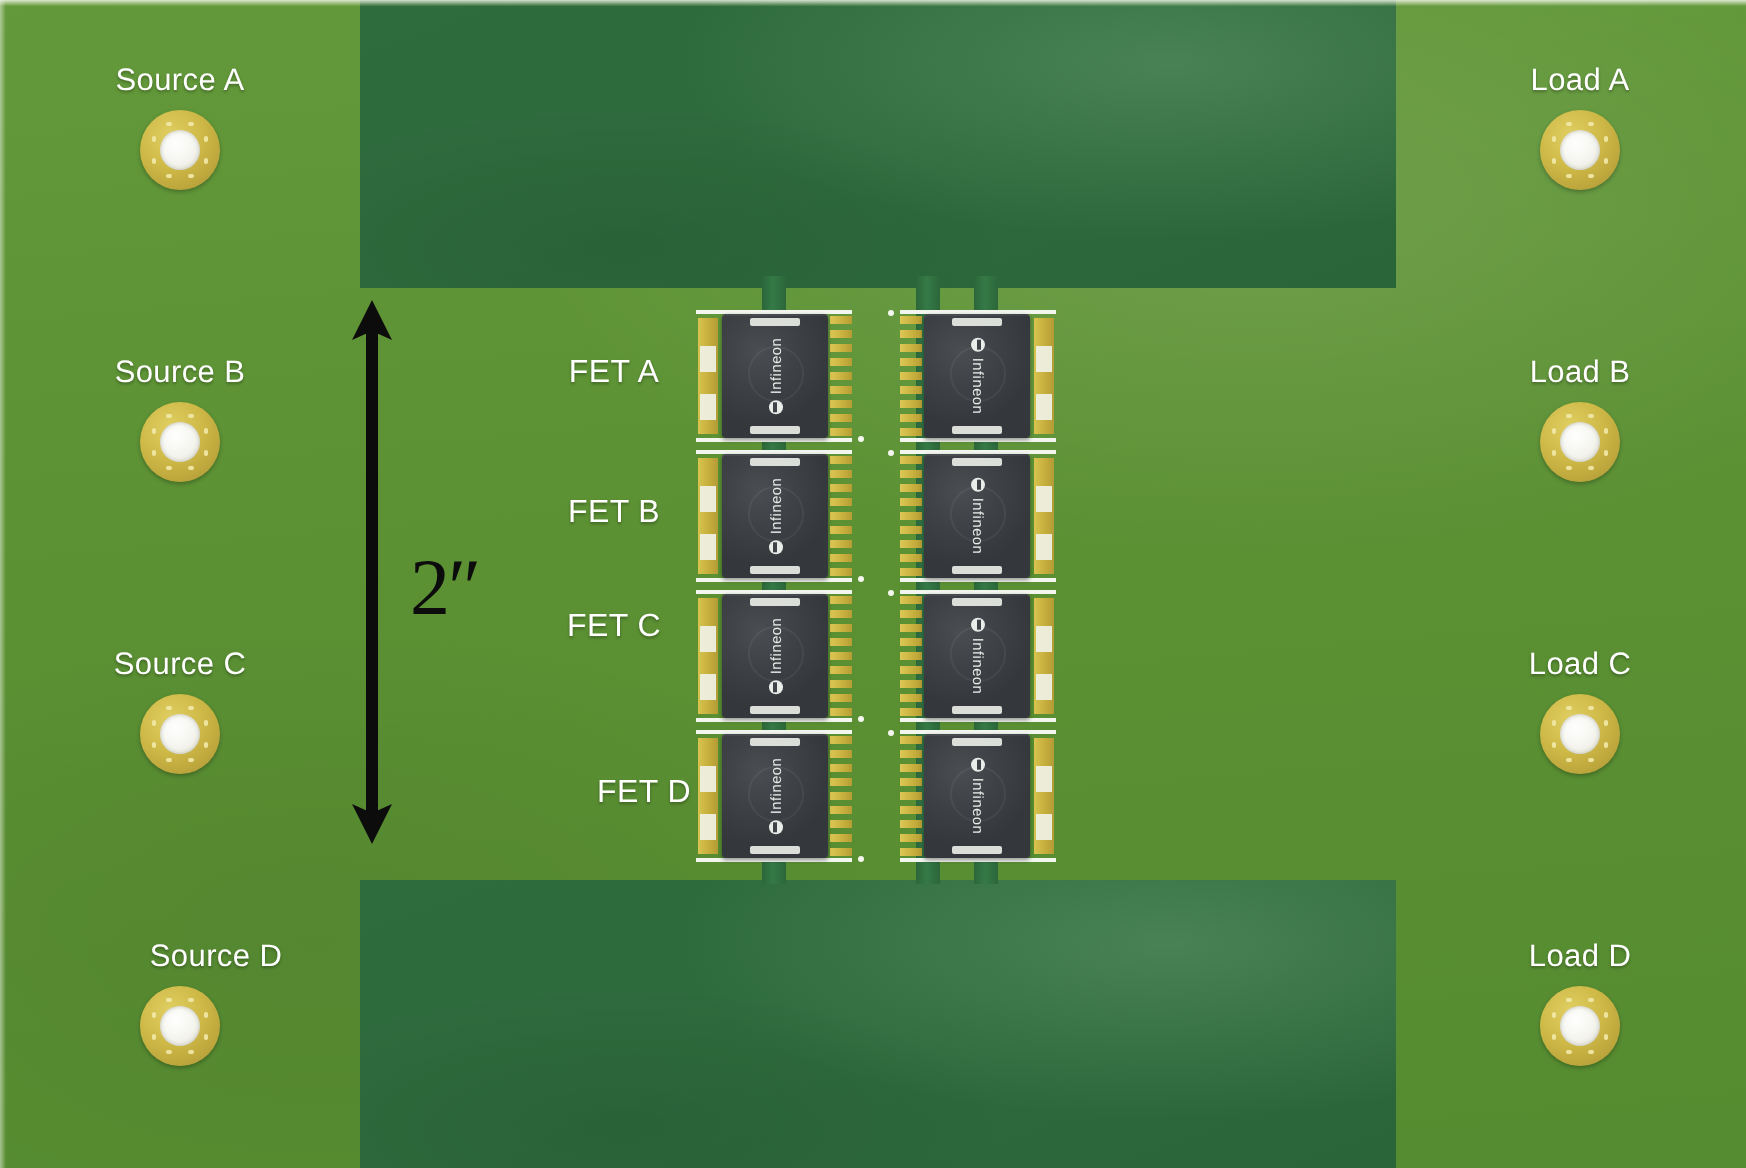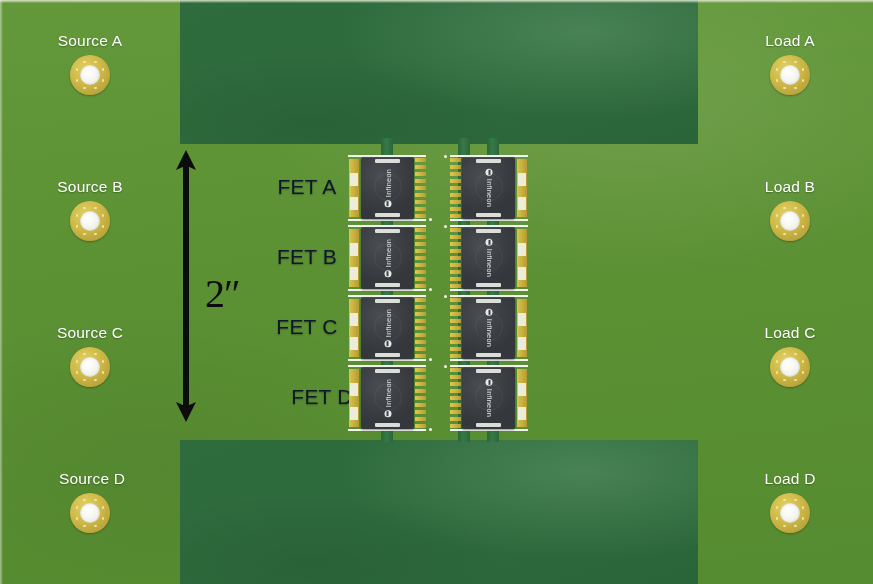--- a/index.html
+++ b/index.html
@@ -93,22 +93,22 @@
     position: absolute;
     color: #ffffff;
     font-size: 15.5px;
     letter-spacing: 0.2px;
     white-space: nowrap;
     text-shadow: 0 1px 1.5px rgba(0,0,0,0.30);
     transform: translateX(-50%);
   }
   .fet-label {
     position: absolute;
-    color: #0f172a;
-    font-size: 21px;
+    color: #ffffff;
+    font-size: 16px;
     letter-spacing: 0.2px;
     white-space: nowrap;
     text-shadow: 0 1px 1.5px rgba(0,0,0,0.30);
     transform: translate(-50%, -50%);
   }
 
   
   .fet-pkg {
     position: absolute;
     width: 78px;
@@ -262,21 +262,21 @@
         <div class="pad-hole"></div>
         <div class="pad-via" style="left: 33.1337px; top: 25.3987px;"></div>
         <div class="pad-via" style="left: 25.4695px; top: 33.1044px;"></div>
         <div class="pad-via" style="left: 14.6013px; top: 33.1337px;"></div>
         <div class="pad-via" style="left: 6.89563px; top: 25.4695px;"></div>
         <div class="pad-via" style="left: 6.86629px; top: 14.6013px;"></div>
         <div class="pad-via" style="left: 14.5305px; top: 6.89563px;"></div>
         <div class="pad-via" style="left: 25.3987px; top: 6.86629px;"></div>
         <div class="pad-via" style="left: 33.1044px; top: 14.5305px;"></div>
       </div>
-      <div class="term-label" style="left: 92px; top: 470px;">Source D</div>
+      <div class="term-label" style="left: 108px; top: 470px;">Source D</div>
       <div class="pad" style="left: 90px; top: 513px;">
         <div class="pad-hole"></div>
         <div class="pad-via" style="left: 33.1337px; top: 25.3987px;"></div>
         <div class="pad-via" style="left: 25.4695px; top: 33.1044px;"></div>
         <div class="pad-via" style="left: 14.6013px; top: 33.1337px;"></div>
         <div class="pad-via" style="left: 6.89563px; top: 25.4695px;"></div>
         <div class="pad-via" style="left: 6.86629px; top: 14.6013px;"></div>
         <div class="pad-via" style="left: 14.5305px; top: 6.89563px;"></div>
         <div class="pad-via" style="left: 25.3987px; top: 6.86629px;"></div>
         <div class="pad-via" style="left: 33.1044px; top: 14.5305px;"></div>
@@ -330,21 +330,21 @@
         <div class="pad-via" style="left: 6.86629px; top: 14.6013px;"></div>
         <div class="pad-via" style="left: 14.5305px; top: 6.89563px;"></div>
         <div class="pad-via" style="left: 25.3987px; top: 6.86629px;"></div>
         <div class="pad-via" style="left: 33.1044px; top: 14.5305px;"></div>
       </div>
     </div>
 
   <div id="fet-labels-layer">
       <div class="fet-label" style="left: 307px; top: 187px;">FET A</div>
       <div class="fet-label" style="left: 307px; top: 257px;">FET B</div>
-      <div class="fet-label" style="left: 307px; top: 327px;">FET C</div>
+      <div class="fet-label" style="left: 307px; top: 314px;">FET C</div>
       <div class="fet-label" style="left: 307px; top: 397px; margin-left: 15px;">FET D</div>
     </div>
 
   <div id="fet-layer">
       <div class="fet-pkg" style="left: 348px; top: 155px;">
         <div class="fet-silk"></div>
         <div class="fet-tab" style="left: 1px;">
           <div class="fet-tab-notch" style="top: 14px;"></div>
           <div class="fet-tab-notch" style="top: 38px;"></div>
         </div>

